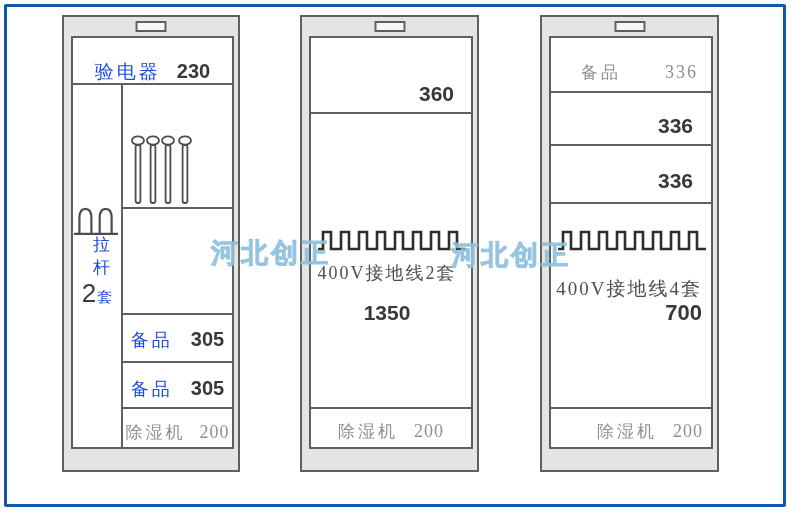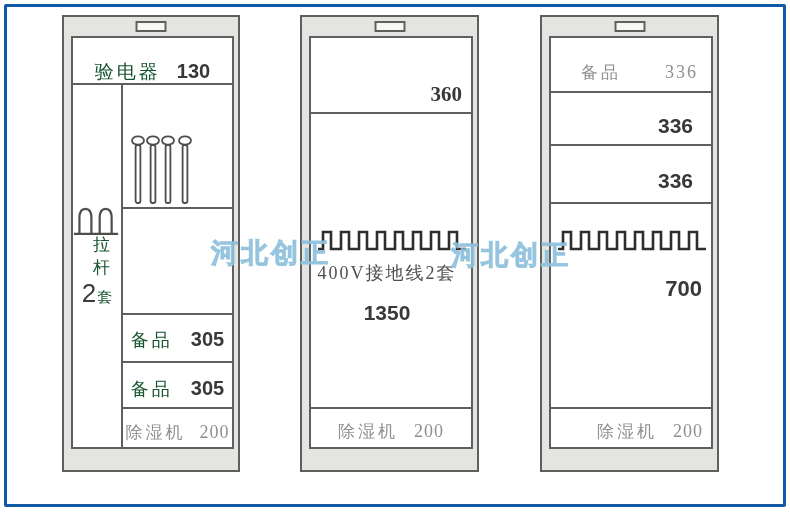--- a/index.html
+++ b/index.html
@@ -12,42 +12,42 @@
   .handle{position:absolute;top:4px;left:50%;transform:translateX(-50%);
           width:31px;height:11px;background:#f7f7f5;border:2px solid #5f5f5d;box-sizing:border-box;}
   .inner{position:absolute;left:7px;right:4px;top:19px;bottom:21px;background:#fff;
          border:2px solid #5f5f5d;box-sizing:border-box;}
   .hline{position:absolute;left:0;right:0;height:2px;background:#5f5f5d;}
   .vline{position:absolute;width:2px;background:#5f5f5d;}
   .row{position:absolute;left:0;right:0;display:flex;align-items:baseline;}
   .center{justify-content:center;}
   .right{justify-content:flex-end;}
   .between{justify-content:space-between;}
-  .lbl{font-family:"Liberation Serif","DejaVu Serif",serif;letter-spacing:3px;color:#14532d;}
+  .lbl{font-family:"Liberation Serif","DejaVu Serif",serif;letter-spacing:3px;color:#1d4ed8;}
   .num{font-weight:bold;color:#383838;}
   .gray .lbl,.gray .num{color:#8f8f8f;font-weight:normal;}
   .serifnum{font-family:"Liberation Serif","DejaVu Serif",serif;}
   .wm{position:absolute;font-size:27px;font-weight:bold;letter-spacing:3px;
       color:rgba(158,203,228,0.55);-webkit-text-stroke:1px rgba(140,190,218,0.85);
       font-family:"Liberation Sans",sans-serif;white-space:nowrap;}
   svg{display:block;}
 </style>
 </head>
 <body>
 
 <div class="canvas">
   <div class="blue-frame"></div>
 
   <div class="cab" style="left:62px;width:178px;">
     <div class="handle"></div>
     <div class="inner">
 
       <div class="row center" style="top:21px;gap:16px;">
         <span class="lbl" style="font-size:19px;">验电器</span>
-        <span class="num" style="font-size:20px;">130</span>
+        <span class="num" style="font-size:20px;">230</span>
       </div>
 
       <div class="hline" style="top:45px;"></div>
       <div class="vline" style="left:48px;top:45px;bottom:0;"></div>
 
       <div style="position:absolute;left:0;top:45px;bottom:0;width:48px;">
         <svg width="46" height="32" viewBox="0 0 50 34" style="position:absolute;left:0;top:121px;">
           <path d="M1,32 H49" stroke="#4d4d4b" stroke-width="2.4" fill="none"></path>
           <path d="M7,32 V15 Q7,5 13.5,5 Q20,5 20,15 V32" stroke="#4d4d4b" stroke-width="2.4" fill="none"></path>
           <path d="M29,32 V15 Q29,5 35.5,5 Q42,5 42,15 V32" stroke="#4d4d4b" stroke-width="2.4" fill="none"></path>
@@ -101,21 +101,21 @@
           <span class="num serifnum" style="font-size:18px;letter-spacing:1px;">200</span>
         </div>
       </div>
     </div>
   </div>
 
   <div class="cab" style="left:300px;width:179px;">
     <div class="handle"></div>
     <div class="inner">
 
-      <div class="row right" style="top:44px;padding-right:9px;font-family:Liberation Serif, serif;">
+      <div class="row right" style="top:44px;padding-right:17px;">
         <span class="num" style="font-size:21px;">360</span>
       </div>
       <div class="hline" style="top:74px;"></div>
 
       <svg width="150" height="22" viewBox="0 0 150 22" style="position:absolute;left:6px;top:191px;">
         <path d="M1,20 H6 V3 H14 V20 H24 V3 H32 V20 H42 V3 H50 V20 H60 V3 H68 V20 H78 V3 H86 V20 H96 V3 H104 V20 H114 V3 H122 V20 H132 V3 H140 V20 H149" stroke="#2e2e2c" stroke-width="2.6" fill="none"></path>
       </svg>
 
       <div style="position:absolute;left:0;right:8px;top:224px;text-align:center;line-height:23px;">
         <div class="lbl" style="font-size:18px;letter-spacing:2px;color:#4f4f4f;">400V接地线2套</div>
@@ -149,20 +149,21 @@
       <div class="row right" style="top:131px;padding-right:18px;">
         <span class="num" style="font-size:21px;">336</span>
       </div>
       <div class="hline" style="top:164px;"></div>
 
       <svg width="150" height="22" viewBox="0 0 150 22" style="position:absolute;left:6px;top:191px;">
         <path d="M1,20 H6 V3 H14 V20 H24 V3 H32 V20 H42 V3 H50 V20 H60 V3 H68 V20 H78 V3 H86 V20 H96 V3 H104 V20 H114 V3 H122 V20 H132 V3 H140 V20 H149" stroke="#2e2e2c" stroke-width="2.6" fill="none"></path>
       </svg>
 
       <div style="position:absolute;left:0;right:9px;top:239px;text-align:right;line-height:24px;">
+        <div class="lbl" style="font-size:19px;letter-spacing:2px;color:#4f4f4f;">400V接地线4套</div>
         <div class="num" style="font-size:22px;padding-left:10px;">700</div>
       </div>
 
       <div class="hline" style="top:369px;"></div>
 
       <div class="row right gray" style="top:382px;gap:16px;padding-right:8px;">
         <span class="lbl" style="font-size:17px;">除湿机</span>
         <span class="num serifnum" style="font-size:18px;letter-spacing:1px;">200</span>
       </div>
     </div>

